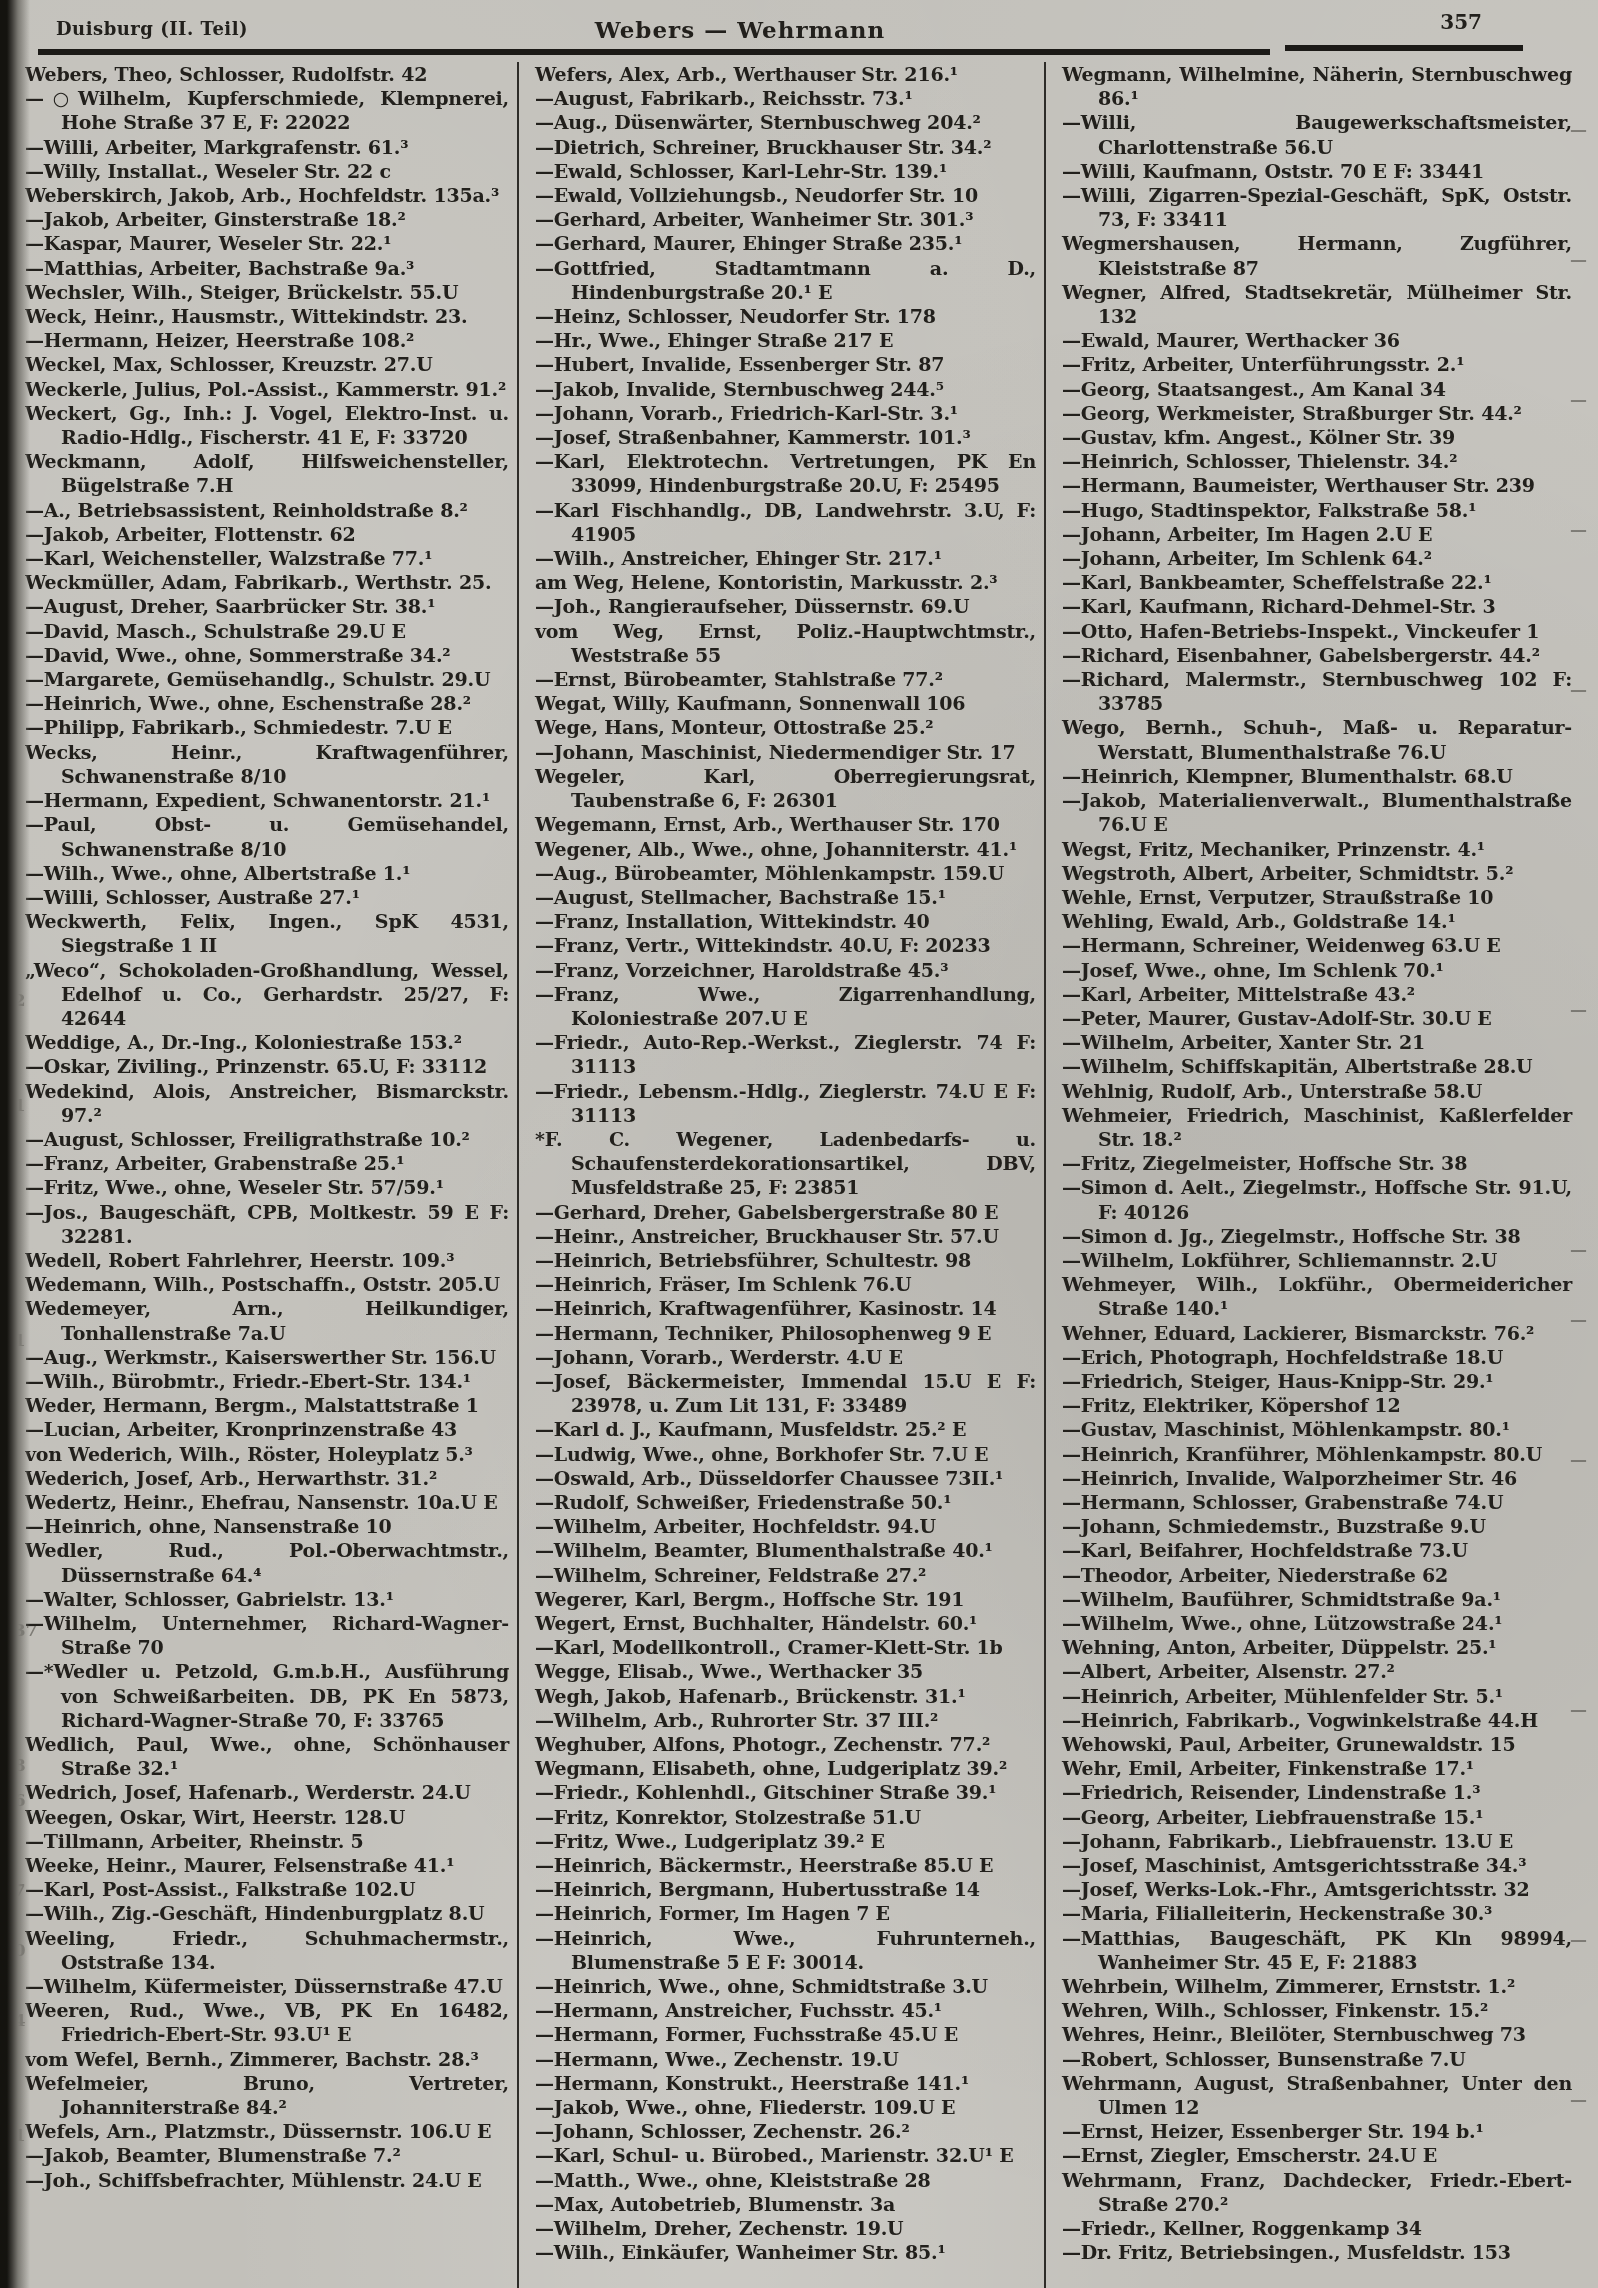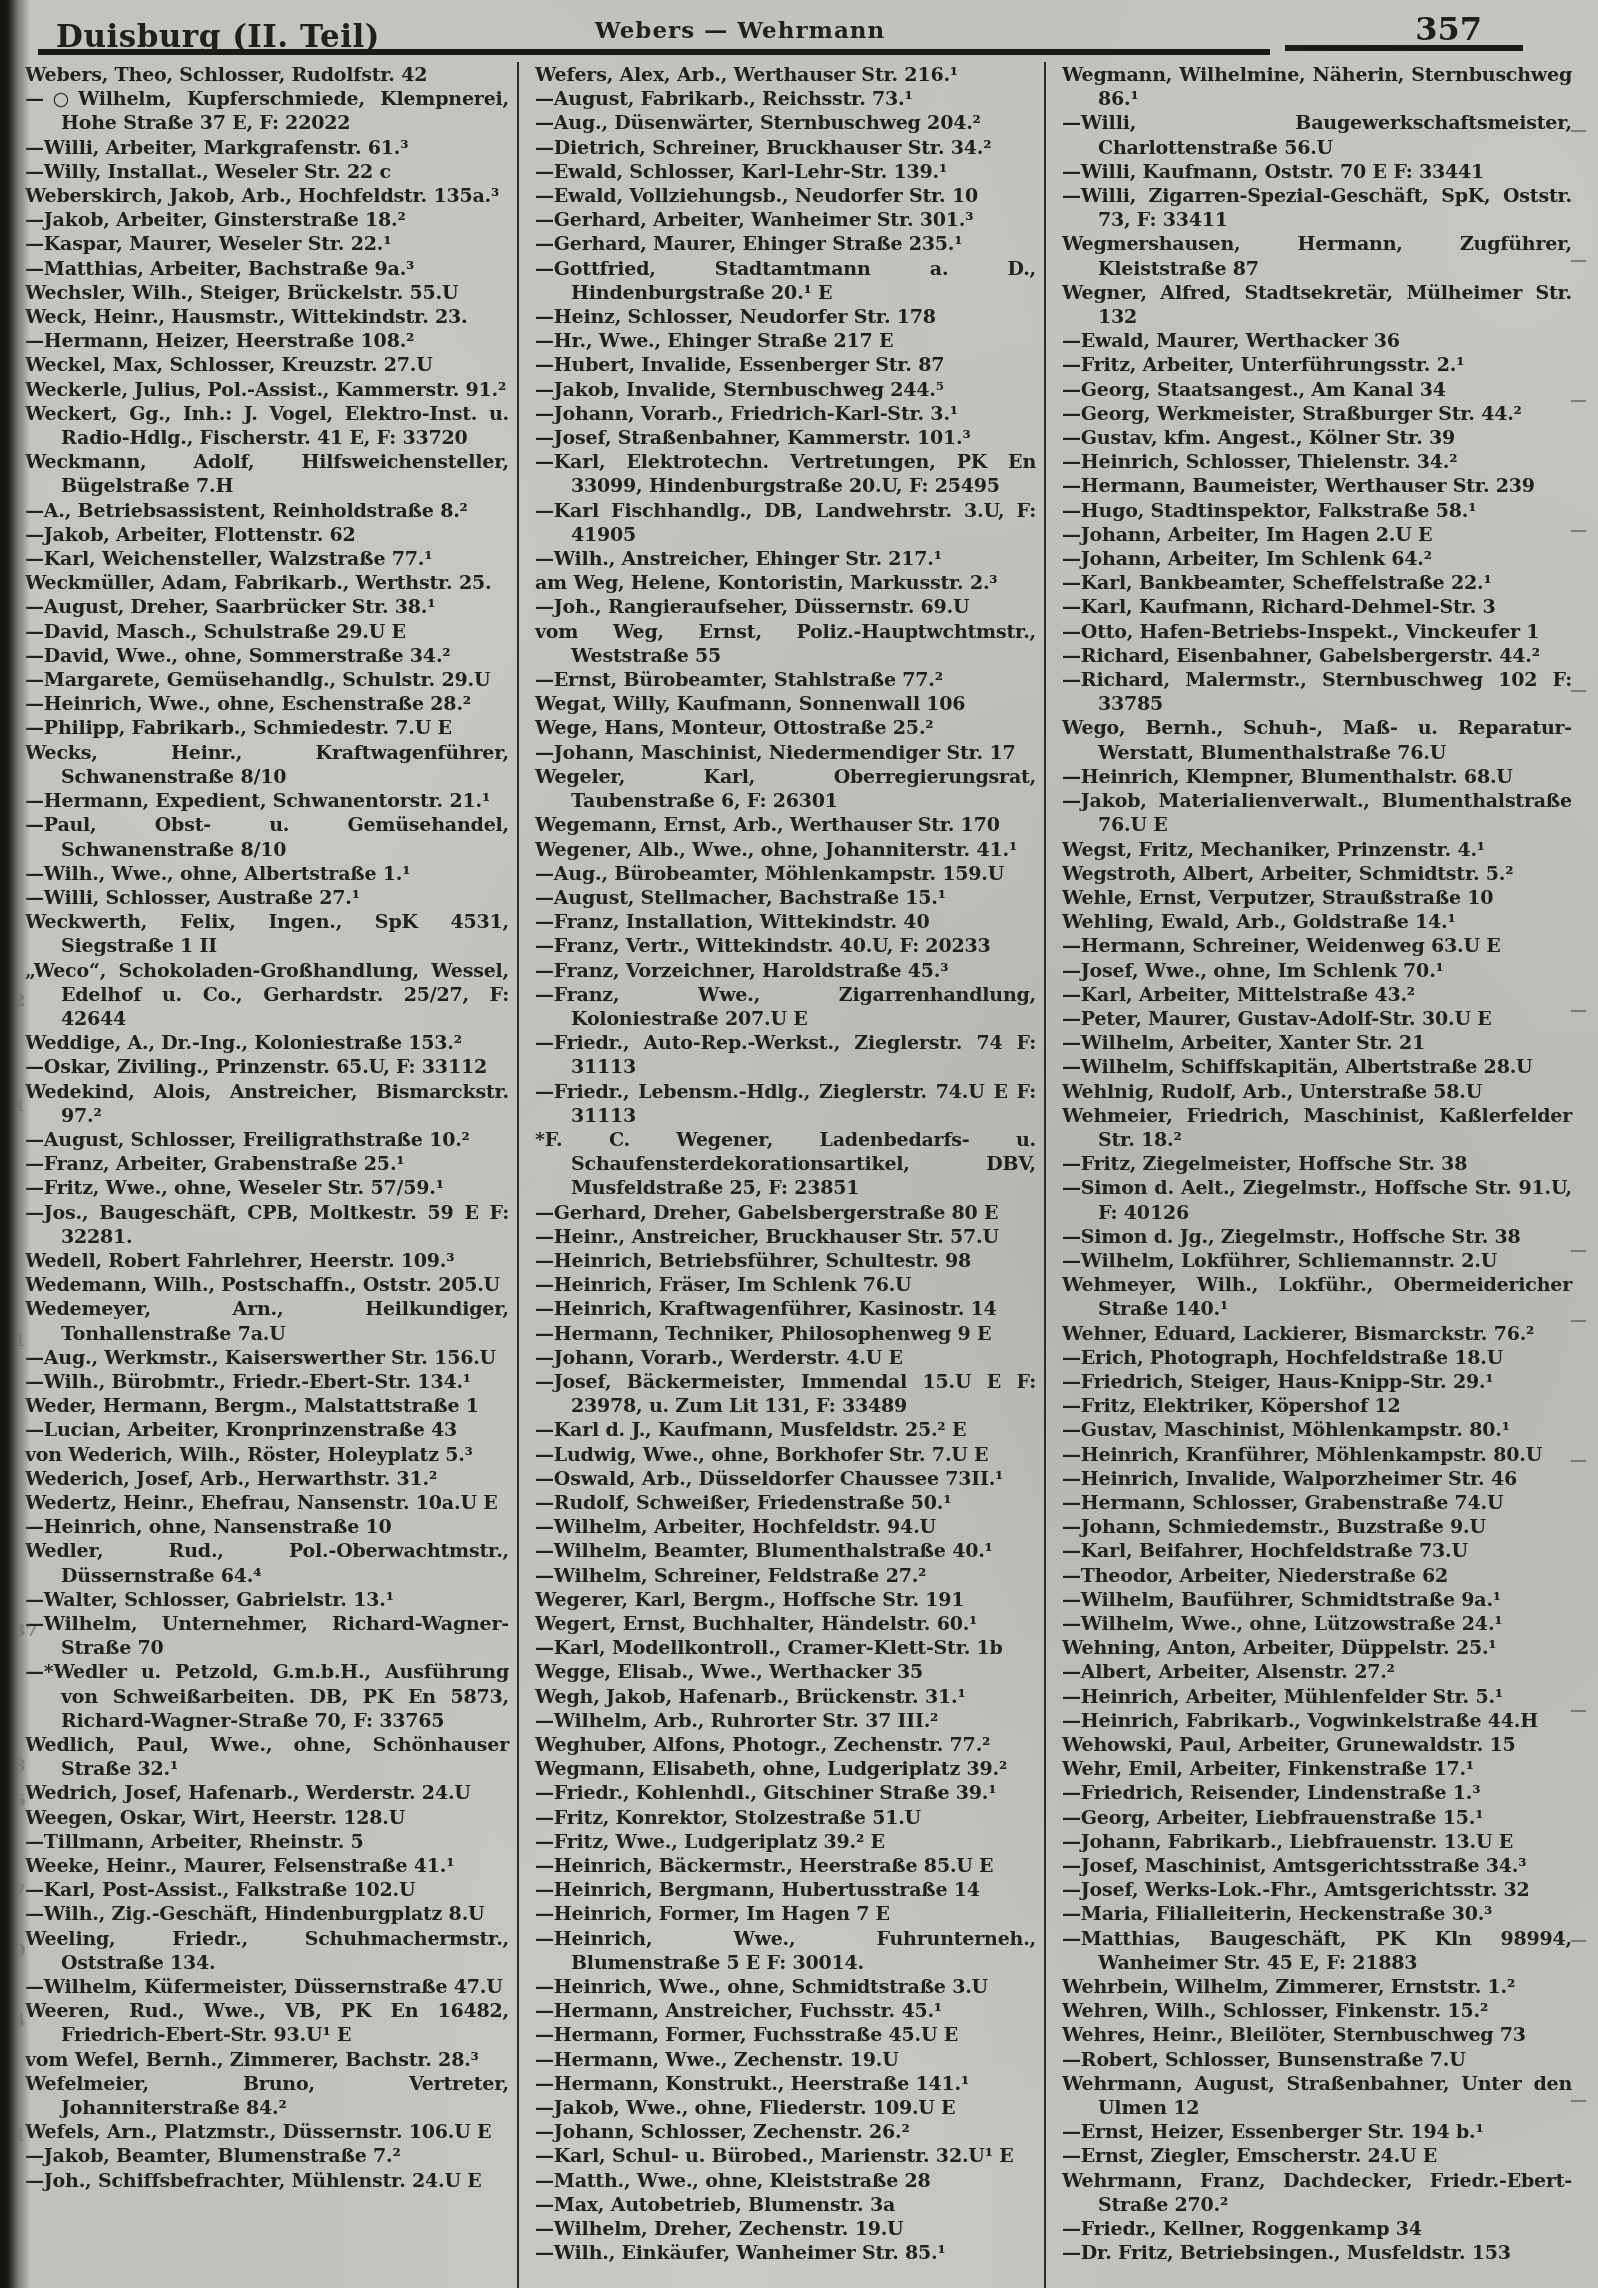--- a/index.html
+++ b/index.html
@@ -18,23 +18,23 @@
       radial-gradient(ellipse at 95% 10%, rgba(255,255,255,.08), transparent 40%),
       #c2c0ba;
     font-weight:bold;
   }
   
   .gutter {
     position:absolute; left:0; top:0; bottom:0; width:30px; z-index:3;
     background:linear-gradient(90deg,#14130f 0px,#14130f 7px,#3f3d39 12px,#7b7973 18px,rgba(194,192,186,0) 30px);
   }
   .header { position:absolute; top:8px; left:0; right:0; height:42px; z-index:2; }
-  .place  { position:absolute; left:56px; top:10px; font-size:31px; letter-spacing:.5px; }
+  .place  { position:absolute; left:56px; top:10px; font-size:18px; letter-spacing:.5px; }
   .range  { position:absolute; left:430px; width:620px; top:8px; text-align:center; font-size:23px; letter-spacing:1px; }
-  .pagenum{ position:absolute; right:116px; top:2px; font-size:32px; }
+  .pagenum{ position:absolute; right:116px; top:2px; font-size:20px; }
   .rule-main { position:absolute; top:49px; left:38px; width:1232px; height:6px; background:#1c1a17; z-index:2; }
   .rule-page { position:absolute; top:45px; left:1285px; width:238px; height:6px; background:#1c1a17; z-index:2; }
   .columns {
     position:absolute; top:62px; left:25px; bottom:0; width:1555px;
     display:grid; grid-template-columns:492px 527px 536px; z-index:1;
   }
   .col { overflow:hidden; padding-right:8px; }
   .col + .col { border-left:2px solid #2e2c28; padding-left:16px; }
   .entry {
     font-size:19px; line-height:24.2px; letter-spacing:-0.2px;

